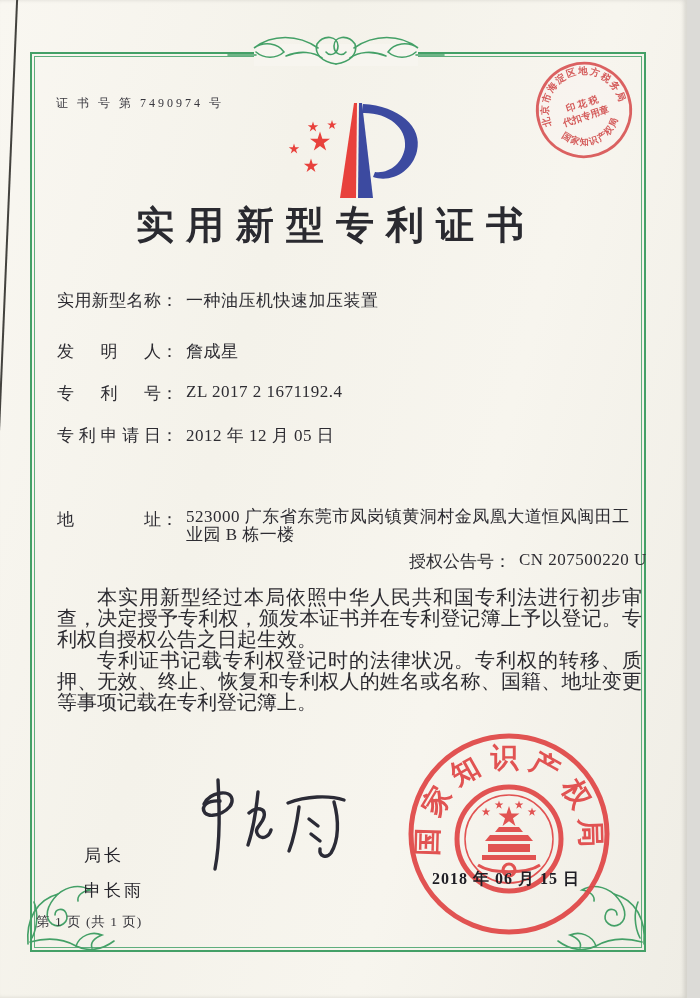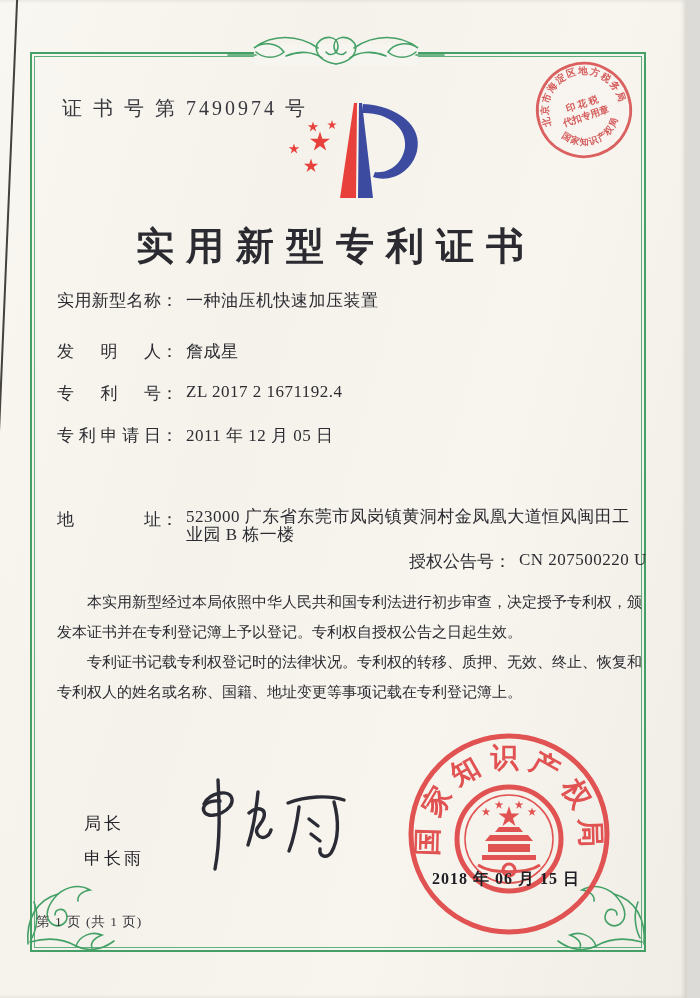--- a/index.html
+++ b/index.html
@@ -20,42 +20,42 @@
   }
   .frame{
     position:absolute;left:30px;top:52px;width:612px;height:896px;
     border:2px solid #44a067;
   }
   .frame::before{
     content:"";position:absolute;inset:2px;border:1px solid #5fae7d;
   }
   .ornament{position:absolute;pointer-events:none;}
   .cert-no{
-    position:absolute;left:56px;top:95px;font-size:20px;letter-spacing:3px;color:#38373e;margin-left:6px;
+    position:absolute;left:56px;top:95px;font-size:12px;letter-spacing:3px;color:#38373e;
   }
   .logo{position:absolute;left:283px;top:97px;width:150px;height:110px;}
   .title{
     position:absolute;left:36px;top:200px;width:600px;text-align:center;
-    font-size:38px;font-weight:600;letter-spacing:12px;color:#2a2a30;margin-top:21px;
+    font-size:38px;font-weight:600;letter-spacing:12px;color:#2a2a30;
   }
   .f-row{position:absolute;left:57px;font-size:17px;white-space:nowrap;}
   .f-label{
     display:inline-block;width:104px;text-align:justify;text-align-last:justify;
     vertical-align:top;
   }
   .f-colon{display:inline-block;vertical-align:top;margin-right:8px;}
   .f-value{display:inline-block;vertical-align:top;letter-spacing:.5px;}
   .f-value.wrap{white-space:normal;width:448px;line-height:18px;}
   .f-row.right-col{left:409px;}
   .paras{
     position:absolute;left:57px;top:587px;width:585px;
-    font-size:15px;line-height:30px;color:#2c2b31;text-align:justify;
+    font-size:20px;line-height:21px;color:#2c2b31;text-align:justify;
   }
   .paras p{margin:0;text-indent:2em;}
-  .officer{position:absolute;left:84px;top:812px;font-size:17px;letter-spacing:3px;color:#27262c;}
+  .officer{position:absolute;left:84px;top:844px;font-size:17px;letter-spacing:3px;color:#27262c;}
   .officer div{margin-bottom:12px;}
   .signature{position:absolute;left:170px;top:772px;width:205px;height:108px;}
   .seal{position:absolute;left:402px;top:727px;width:214px;height:214px;opacity:.93;}
   .seal-date{
     position:absolute;left:415px;top:869px;width:182px;text-align:center;
     font-size:16px;letter-spacing:1px;color:#1e1d24;font-weight:600;
   }
   .tax-stamp{position:absolute;left:531px;top:57px;width:106px;height:106px;opacity:.9;}
   .footer{
     position:absolute;left:36px;top:913px;width:600px;
@@ -144,21 +144,21 @@
   <div class="f-row" style="top:340px;">
     <span class="f-label">发明人</span><span class="f-colon">：</span><span class="f-value">詹成星</span>
   </div>
   <div class="f-row" style="top:289px;">
     <span class="f-label">实用新型名称</span><span class="f-colon">：</span><span class="f-value">一种油压机快速加压装置</span>
   </div>
   <div class="f-row" style="top:382px;">
     <span class="f-label">专利号</span><span class="f-colon">：</span><span class="f-value">ZL 2017 2 1671192.4</span>
   </div>
   <div class="f-row" style="top:424px;">
-    <span class="f-label">专利申请日</span><span class="f-colon">：</span><span class="f-value">2011 年 12 月 05 日</span>
+    <span class="f-label">专利申请日</span><span class="f-colon">：</span><span class="f-value">2012 年 12 月 05 日</span>
   </div>
   <div class="f-row" style="top:508px;">
     <span class="f-label">地址</span><span class="f-colon">：</span><span class="f-value wrap">523000 广东省东莞市凤岗镇黄洞村金凤凰大道恒风闽田工业园 B 栋一楼</span>
   </div>
   <div class="f-row right-col" style="top:550px;">
     <span>授权公告号</span><span class="f-colon">：</span><span class="f-value">CN 207500220 U</span>
   </div>
 
   <div class="paras">
     <p>本实用新型经过本局依照中华人民共和国专利法进行初步审查，决定授予专利权，颁发本证书并在专利登记簿上予以登记。专利权自授权公告之日起生效。</p>

